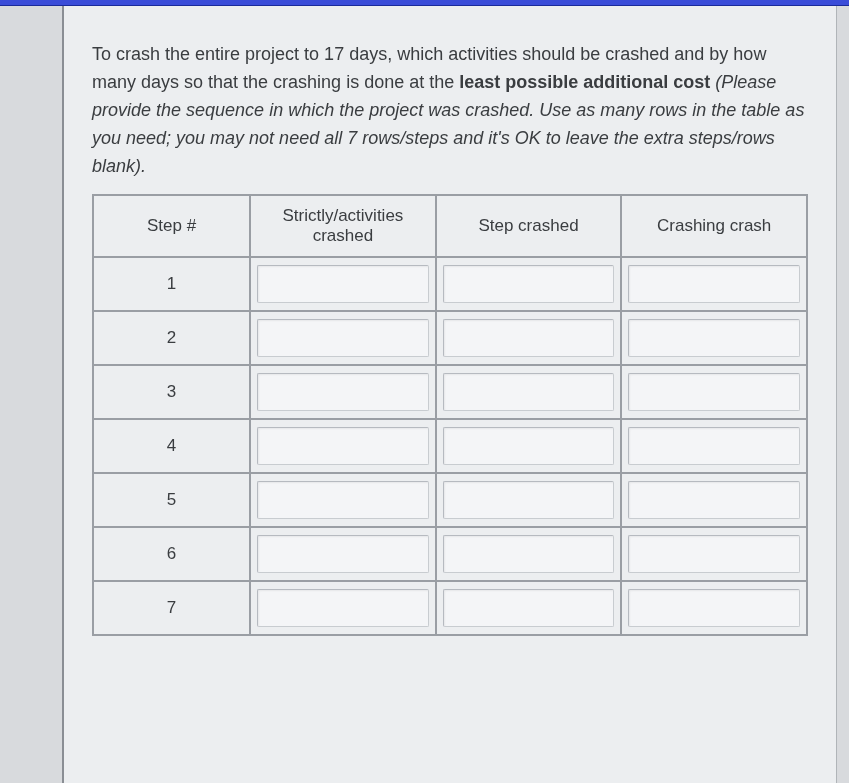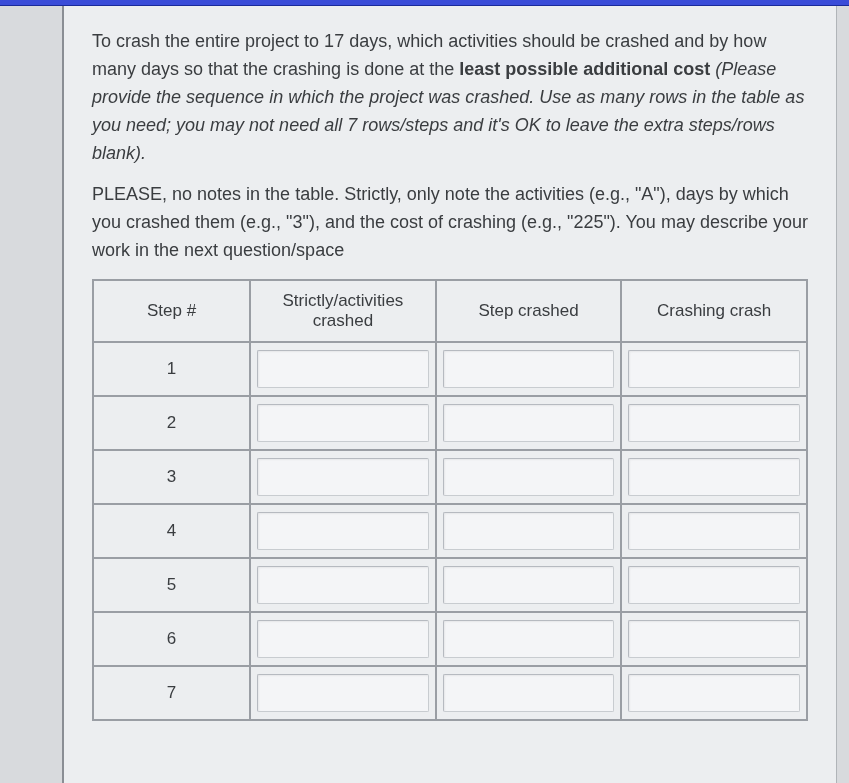--- a/index.html
+++ b/index.html
@@ -34,21 +34,21 @@
     bottom: 0;
     background: #eceef0;
     border-left: 2px solid #8a8e94;
     border-right: 1px solid #b0b4b8;
     padding: 18px 28px 0 28px;
   }
   .para {
     color: #3a3d40;
     font-size: 18px;
     line-height: 1.55;
-    margin: 4px 0 14px 0;
+    margin: 17px 0 14px 0;
   }
   .bold { font-weight: 700; }
   .italic { font-style: italic; }
   table {
     border-collapse: collapse;
     width: 100%;
     margin-top: 6px;
   }
   th, td {
     border: 2px solid #9a9ea4;
@@ -86,21 +86,20 @@
 <body>
 
 <div class="outer">
   <div class="topbar"></div>
   <div class="page">
 
     <p class="para">
       <span>To crash the entire project to 17 days, which activities should be crashed and by how many days so that the crashing is done at the </span><span class="bold">least possible additional cost</span><span class="italic"> (Please provide the sequence in which the project was crashed. Use as many rows in the table as you need; you may not need all 7 rows/steps and it's OK to leave the extra steps/rows blank).</span>
     </p>
 
-    <p class="para">PLEASE, no notes in the table. Strictly, only note the activities (e.g., "A"), days by which you crashed them (e.g., "3"), and the cost of crashing (e.g., "225"). You may describe your work in the next question/space</p>
 
     <table>
       <thead>
         <tr>
           <th>Step #</th>
           <th>Strictly/activities crashed</th>
           <th>Step crashed</th>
           <th>Crashing crash</th>
         </tr>
       </thead>

